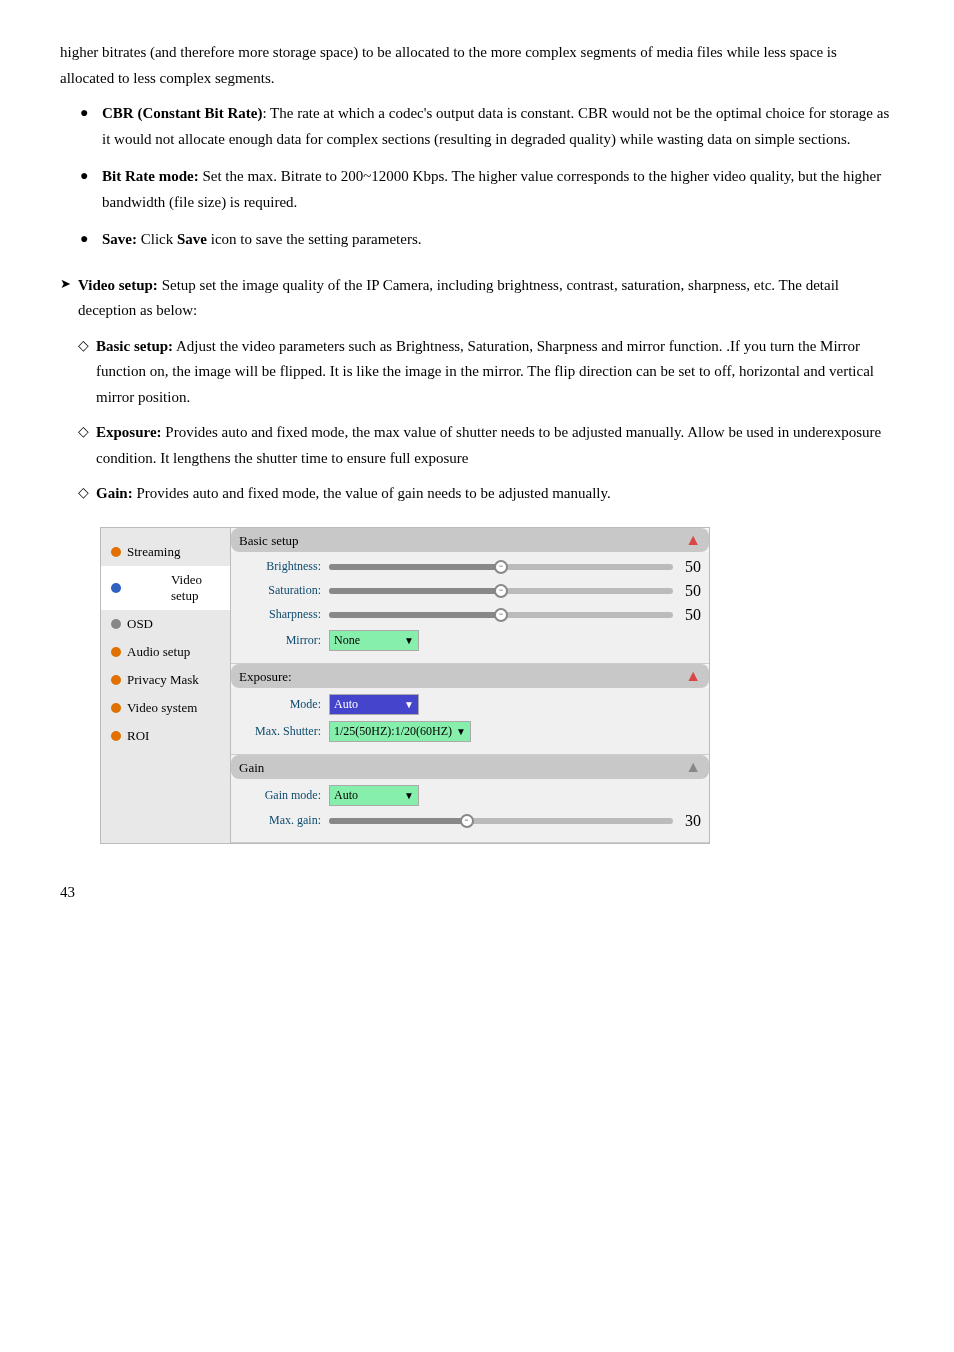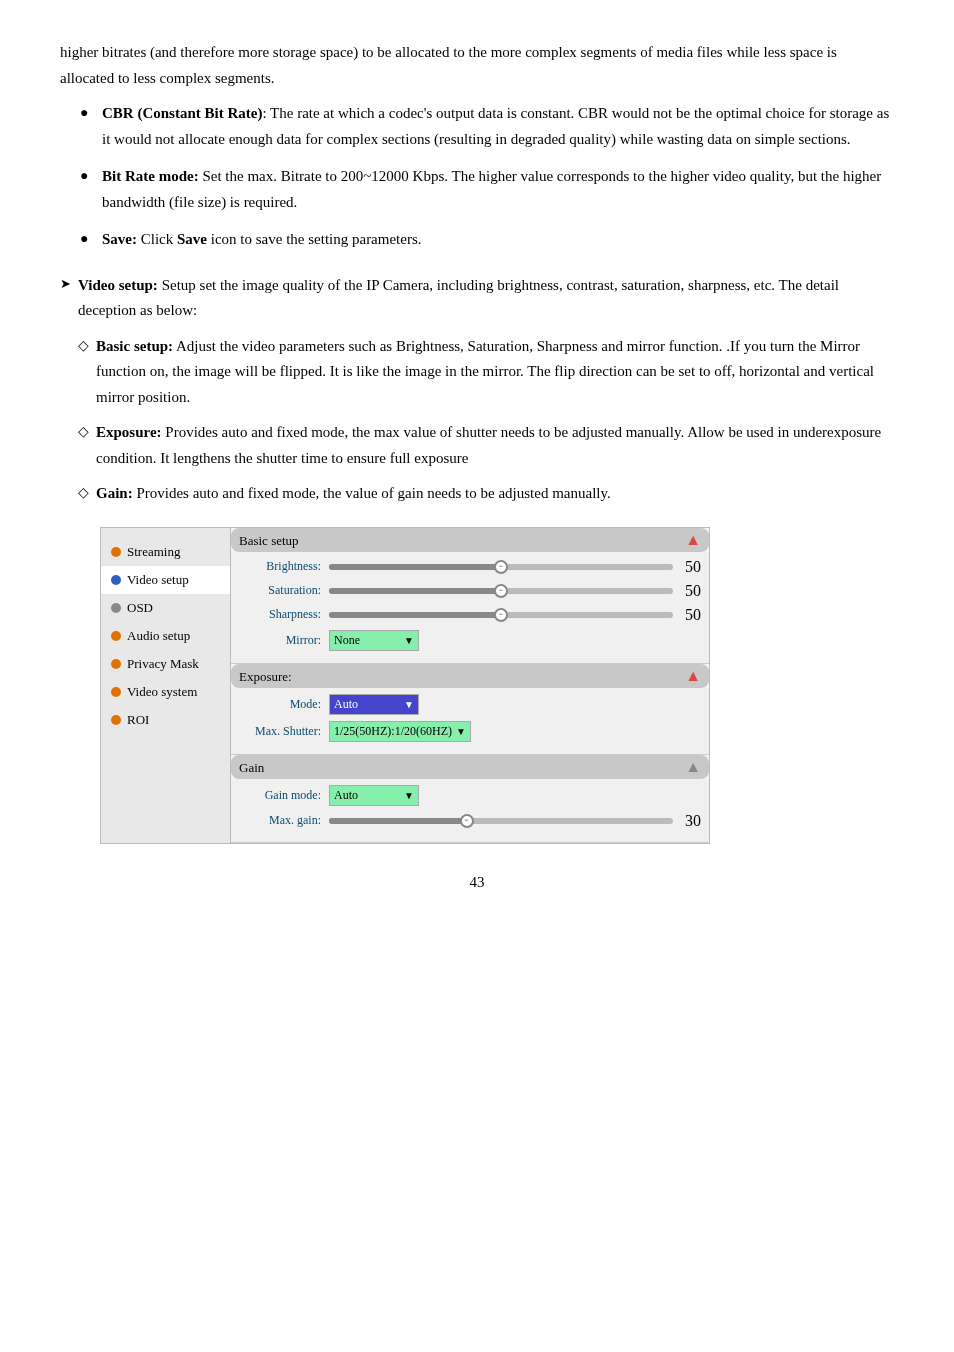--- a/index.html
+++ b/index.html
@@ -94,20 +94,21 @@
     .sidebar-nav .nav-item .dot {
       width: 10px;
       height: 10px;
       border-radius: 50%;
       margin-right: 6px;
       flex-shrink: 0;
     }
 
     .nav-item.active {
       background: #fff;
+      gap: 44px;
     }
 
     .dot-orange { background: #e07000; }
     .dot-blue { background: #3060c0; }
     .dot-gray { background: #888; }
 
     .main-panel {
       flex: 1;
       background: #f5f5f5;
       padding: 0;
@@ -213,22 +214,21 @@
       background: #4444cc;
       color: #fff;
     }
 
     .select-arrow {
       font-size: 10px;
       margin-left: 4px;
     }
 
     .page-number {
-      text-align: center;
-      margin-top: 30px;
+      margin-top: 40px;
       font-size: 15px;
     }
 
     b { font-weight: bold; }
   </style>
 </head>
 <body>
 
 <p class="intro-text">higher bitrates (and therefore more storage space) to be allocated to the more complex segments of media files while less space is allocated to less complex segments.</p>
 

